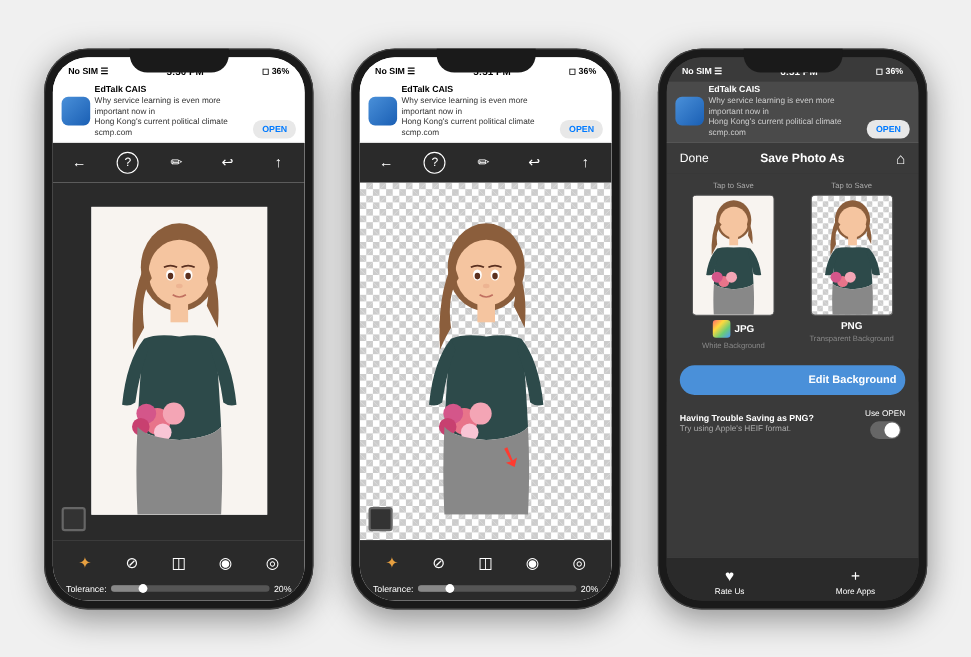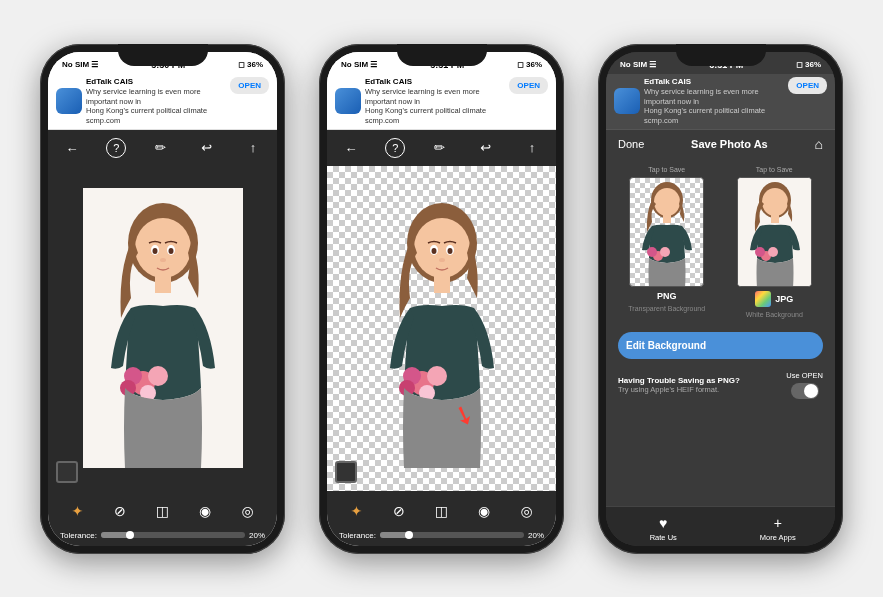--- a/index.html
+++ b/index.html
@@ -66,21 +66,21 @@
       min-height: 22px;
       position: relative;
       z-index: 5;
     }
     
     .ad-banner {
       background: #fff;
       border-bottom: 1px solid #e0e0e0;
       padding: 3px 8px;
       display: flex;
-      align-items: flex-start;
+      align-items: flex-end;
       justify-content: space-between;
       min-height: 36px;
     }
     .ad-content { display: flex; align-items: center; gap: 4px; flex: 1; }
     .ad-icon {
       width: 26px;
       height: 26px;
       background: linear-gradient(135deg, #4a90d9, #1a5fb4);
       border-radius: 6px;
       flex-shrink: 0;
@@ -284,21 +284,21 @@
       gap: 6px;
     }
     .btn-edit-bg {
       background: #4a90d9;
       color: #fff;
       border: none;
       border-radius: 20px;
       padding: 8px;
       font-size: 10px;
       font-weight: 600;
-      text-align: left;
+      text-align: right;
       cursor: pointer;
       width: 100%;
     }
     .btn-upgrade {
       background: #2979ff;
       color: #fff;
       border: none;
       border-radius: 20px;
       padding: 8px;
       font-size: 10px;
@@ -591,44 +591,20 @@
         <button class="ad-open-btn">OPEN</button>
       </div>
 
       <div class="save-header">
         <div style="color:#fff;font-size:11px;font-weight:400;">Done</div>
         <div style="color:#fff;font-size:11px;font-weight:600;">Save Photo As</div>
         <div style="color:#fff;font-size:14px;">⌂</div>
       </div>
 
       <div class="save-options">
-
-        <div class="save-option">
-          <div class="save-option-label-top">Tap to Save</div>
-          <div class="save-thumb save-thumb-checker">
-            <svg width="75" height="110" viewBox="0 0 75 110" xmlns="http://www.w3.org/2000/svg">
-              <ellipse cx="37" cy="22" rx="16" ry="18" fill="#8B5E3C"></ellipse>
-              <ellipse cx="37" cy="24" rx="13" ry="14" fill="#F5C5A0"></ellipse>
-              <path d="M22 22 Q16 34 17 54 Q20 48 22 44 Q20 32 26 26Z" fill="#8B5E3C"></path>
-              <path d="M50 22 Q55 32 54 44 Q52 40 50 36 Q51 30 49 26Z" fill="#8B5E3C"></path>
-              <path d="M22 48 Q20 58 19 80 Q23 84 37 85 Q51 84 55 80 Q54 58 52 48 Q46 46 37 47 Q28 46 22 48Z" fill="#2d4a4a"></path>
-              <path d="M22 48 Q14 56 12 72 Q16 73 19 71 Q21 60 24 52Z" fill="#2d4a4a"></path>
-              <path d="M52 48 Q60 56 62 72 Q58 73 55 71 Q53 60 50 52Z" fill="#2d4a4a"></path>
-              <rect x="33" y="36" width="8" height="9" fill="#F5C5A0"></rect>
-              <circle cx="28" cy="78" r="5" fill="#e8748a"></circle>
-              <circle cx="35" cy="74" r="5" fill="#f4a5b5"></circle>
-              <circle cx="22" cy="74" r="5" fill="#d4568a"></circle>
-              <path d="M19 80 Q18 95 19 110 L55 110 Q56 95 55 80 Q51 84 37 85 Q23 84 19 80Z" fill="#888"></path>
-            </svg>
-          </div>
-          <div class="save-format-row">
-            <span class="save-format">PNG</span>
-          </div>
-          <div class="save-sublabel">Transparent Background</div>
-        </div>
 
         <div class="save-option">
           <div class="save-option-label-top">Tap to Save</div>
           <div class="save-thumb save-thumb-white">
             <svg width="75" height="110" viewBox="0 0 75 110" xmlns="http://www.w3.org/2000/svg">
               <rect width="75" height="110" fill="#f8f4f0"></rect>
               <ellipse cx="37" cy="22" rx="16" ry="18" fill="#8B5E3C"></ellipse>
               <ellipse cx="37" cy="24" rx="13" ry="14" fill="#F5C5A0"></ellipse>
               <path d="M22 22 Q16 34 17 54 Q20 48 22 44 Q20 32 26 26Z" fill="#8B5E3C"></path>
               <path d="M50 22 Q55 32 54 44 Q52 40 50 36 Q51 30 49 26Z" fill="#8B5E3C"></path>
@@ -641,20 +617,44 @@
               <circle cx="22" cy="74" r="5" fill="#d4568a"></circle>
               <path d="M19 80 Q18 95 19 110 L55 110 Q56 95 55 80 Q51 84 37 85 Q23 84 19 80Z" fill="#888"></path>
             </svg>
           </div>
           <div class="save-format-row">
             <div class="color-icon"></div>
             <span class="save-format">JPG</span>
           </div>
           <div class="save-sublabel">White Background</div>
         </div>
+
+        <div class="save-option">
+          <div class="save-option-label-top">Tap to Save</div>
+          <div class="save-thumb save-thumb-checker">
+            <svg width="75" height="110" viewBox="0 0 75 110" xmlns="http://www.w3.org/2000/svg">
+              <ellipse cx="37" cy="22" rx="16" ry="18" fill="#8B5E3C"></ellipse>
+              <ellipse cx="37" cy="24" rx="13" ry="14" fill="#F5C5A0"></ellipse>
+              <path d="M22 22 Q16 34 17 54 Q20 48 22 44 Q20 32 26 26Z" fill="#8B5E3C"></path>
+              <path d="M50 22 Q55 32 54 44 Q52 40 50 36 Q51 30 49 26Z" fill="#8B5E3C"></path>
+              <path d="M22 48 Q20 58 19 80 Q23 84 37 85 Q51 84 55 80 Q54 58 52 48 Q46 46 37 47 Q28 46 22 48Z" fill="#2d4a4a"></path>
+              <path d="M22 48 Q14 56 12 72 Q16 73 19 71 Q21 60 24 52Z" fill="#2d4a4a"></path>
+              <path d="M52 48 Q60 56 62 72 Q58 73 55 71 Q53 60 50 52Z" fill="#2d4a4a"></path>
+              <rect x="33" y="36" width="8" height="9" fill="#F5C5A0"></rect>
+              <circle cx="28" cy="78" r="5" fill="#e8748a"></circle>
+              <circle cx="35" cy="74" r="5" fill="#f4a5b5"></circle>
+              <circle cx="22" cy="74" r="5" fill="#d4568a"></circle>
+              <path d="M19 80 Q18 95 19 110 L55 110 Q56 95 55 80 Q51 84 37 85 Q23 84 19 80Z" fill="#888"></path>
+            </svg>
+          </div>
+          <div class="save-format-row">
+            <span class="save-format">PNG</span>
+          </div>
+          <div class="save-sublabel">Transparent Background</div>
+        </div>
       </div>
 
       <div class="action-buttons">
         <button class="btn-edit-bg">Edit Background</button>
       </div>
 
       <div class="heif-row">
         <div class="heif-text">
           <strong>Having Trouble Saving as PNG?</strong><br>
           Try using Apple's HEIF format.

